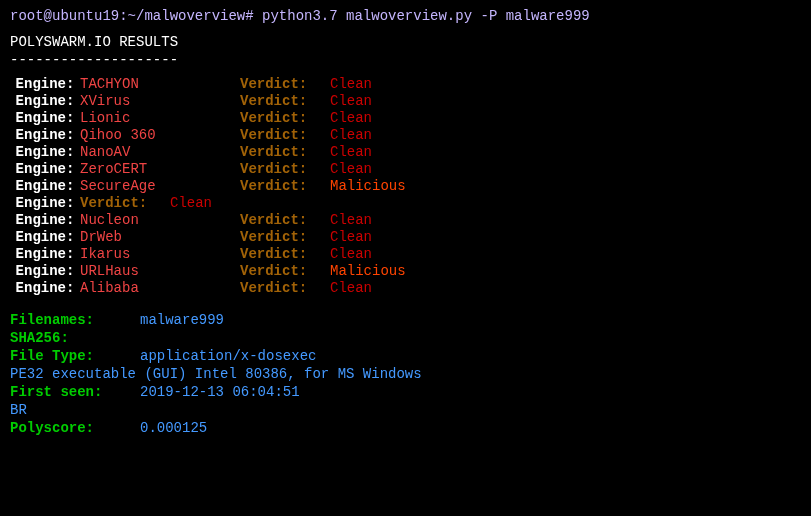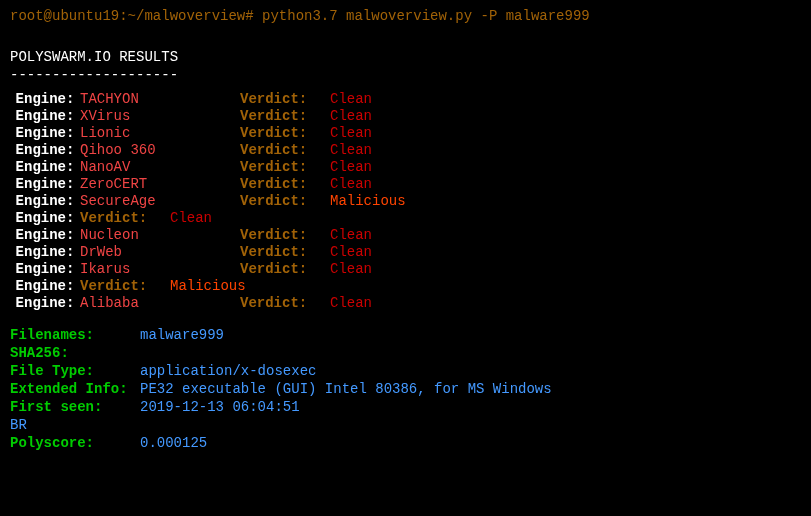--- a/index.html
+++ b/index.html
@@ -11,22 +11,22 @@
       background-color: #000000;
       font-family: 'Courier New', Courier, monospace;
       font-size: 14px;
       color: #ffffff;
       width: 811px;
       min-height: 516px;
       padding: 8px 10px;
       overflow: hidden;
     }
     .command-line {
-      color: #a16207;
-      margin-bottom: 25px;
+      color: #c4b5fd;
+      margin-bottom: 10px;
       white-space: nowrap;
     }
     .section-title {
       color: #ffffff;
       font-weight: normal;
       margin-bottom: 2px;
     }
     .divider {
       color: #ffffff;
       margin-bottom: 8px;
@@ -144,20 +144,21 @@
         <span class="verdict-clean">Clean</span>
       </div>
       <div class="result-row">
         <span class="engine-label">Engine:</span>
         <span class="engine-name">Ikarus</span>
         <span class="verdict-label">Verdict:</span>
         <span class="verdict-clean">Clean</span>
       </div>
       <div class="result-row">
         <span class="engine-label">Engine:</span>
+        <span class="engine-name">URLHaus</span>
         <span class="verdict-label">Verdict:</span>
         <span class="verdict-malicious">Malicious</span>
       </div>
       <div class="result-row">
         <span class="engine-label">Engine:</span>
         <span class="engine-name">Alibaba</span>
         <span class="verdict-label">Verdict:</span>
         <span class="verdict-clean">Clean</span>
       </div>
     </div>
@@ -167,21 +168,20 @@
         <span class="meta-value">malware999</span>
       </div>
       <div class="meta-row">
         <span class="meta-key">SHA256:</span>
       </div>
       <div class="meta-row">
         <span class="meta-key">File Type:</span>
         <span class="meta-value">application/x-dosexec</span>
       </div>
       <div class="meta-row">
-        <span class="meta-key">Extended Info:</span>
         <span class="meta-value">PE32 executable (GUI) Intel 80386, for MS Windows</span>
       </div>
       <div class="meta-row">
         <span class="meta-key">First seen:</span>
         <span class="meta-value">2019-12-13 06:04:51</span>
       </div>
       <div class="meta-row">
         <span class="meta-value">BR</span>
       </div>
       <div class="meta-row">

